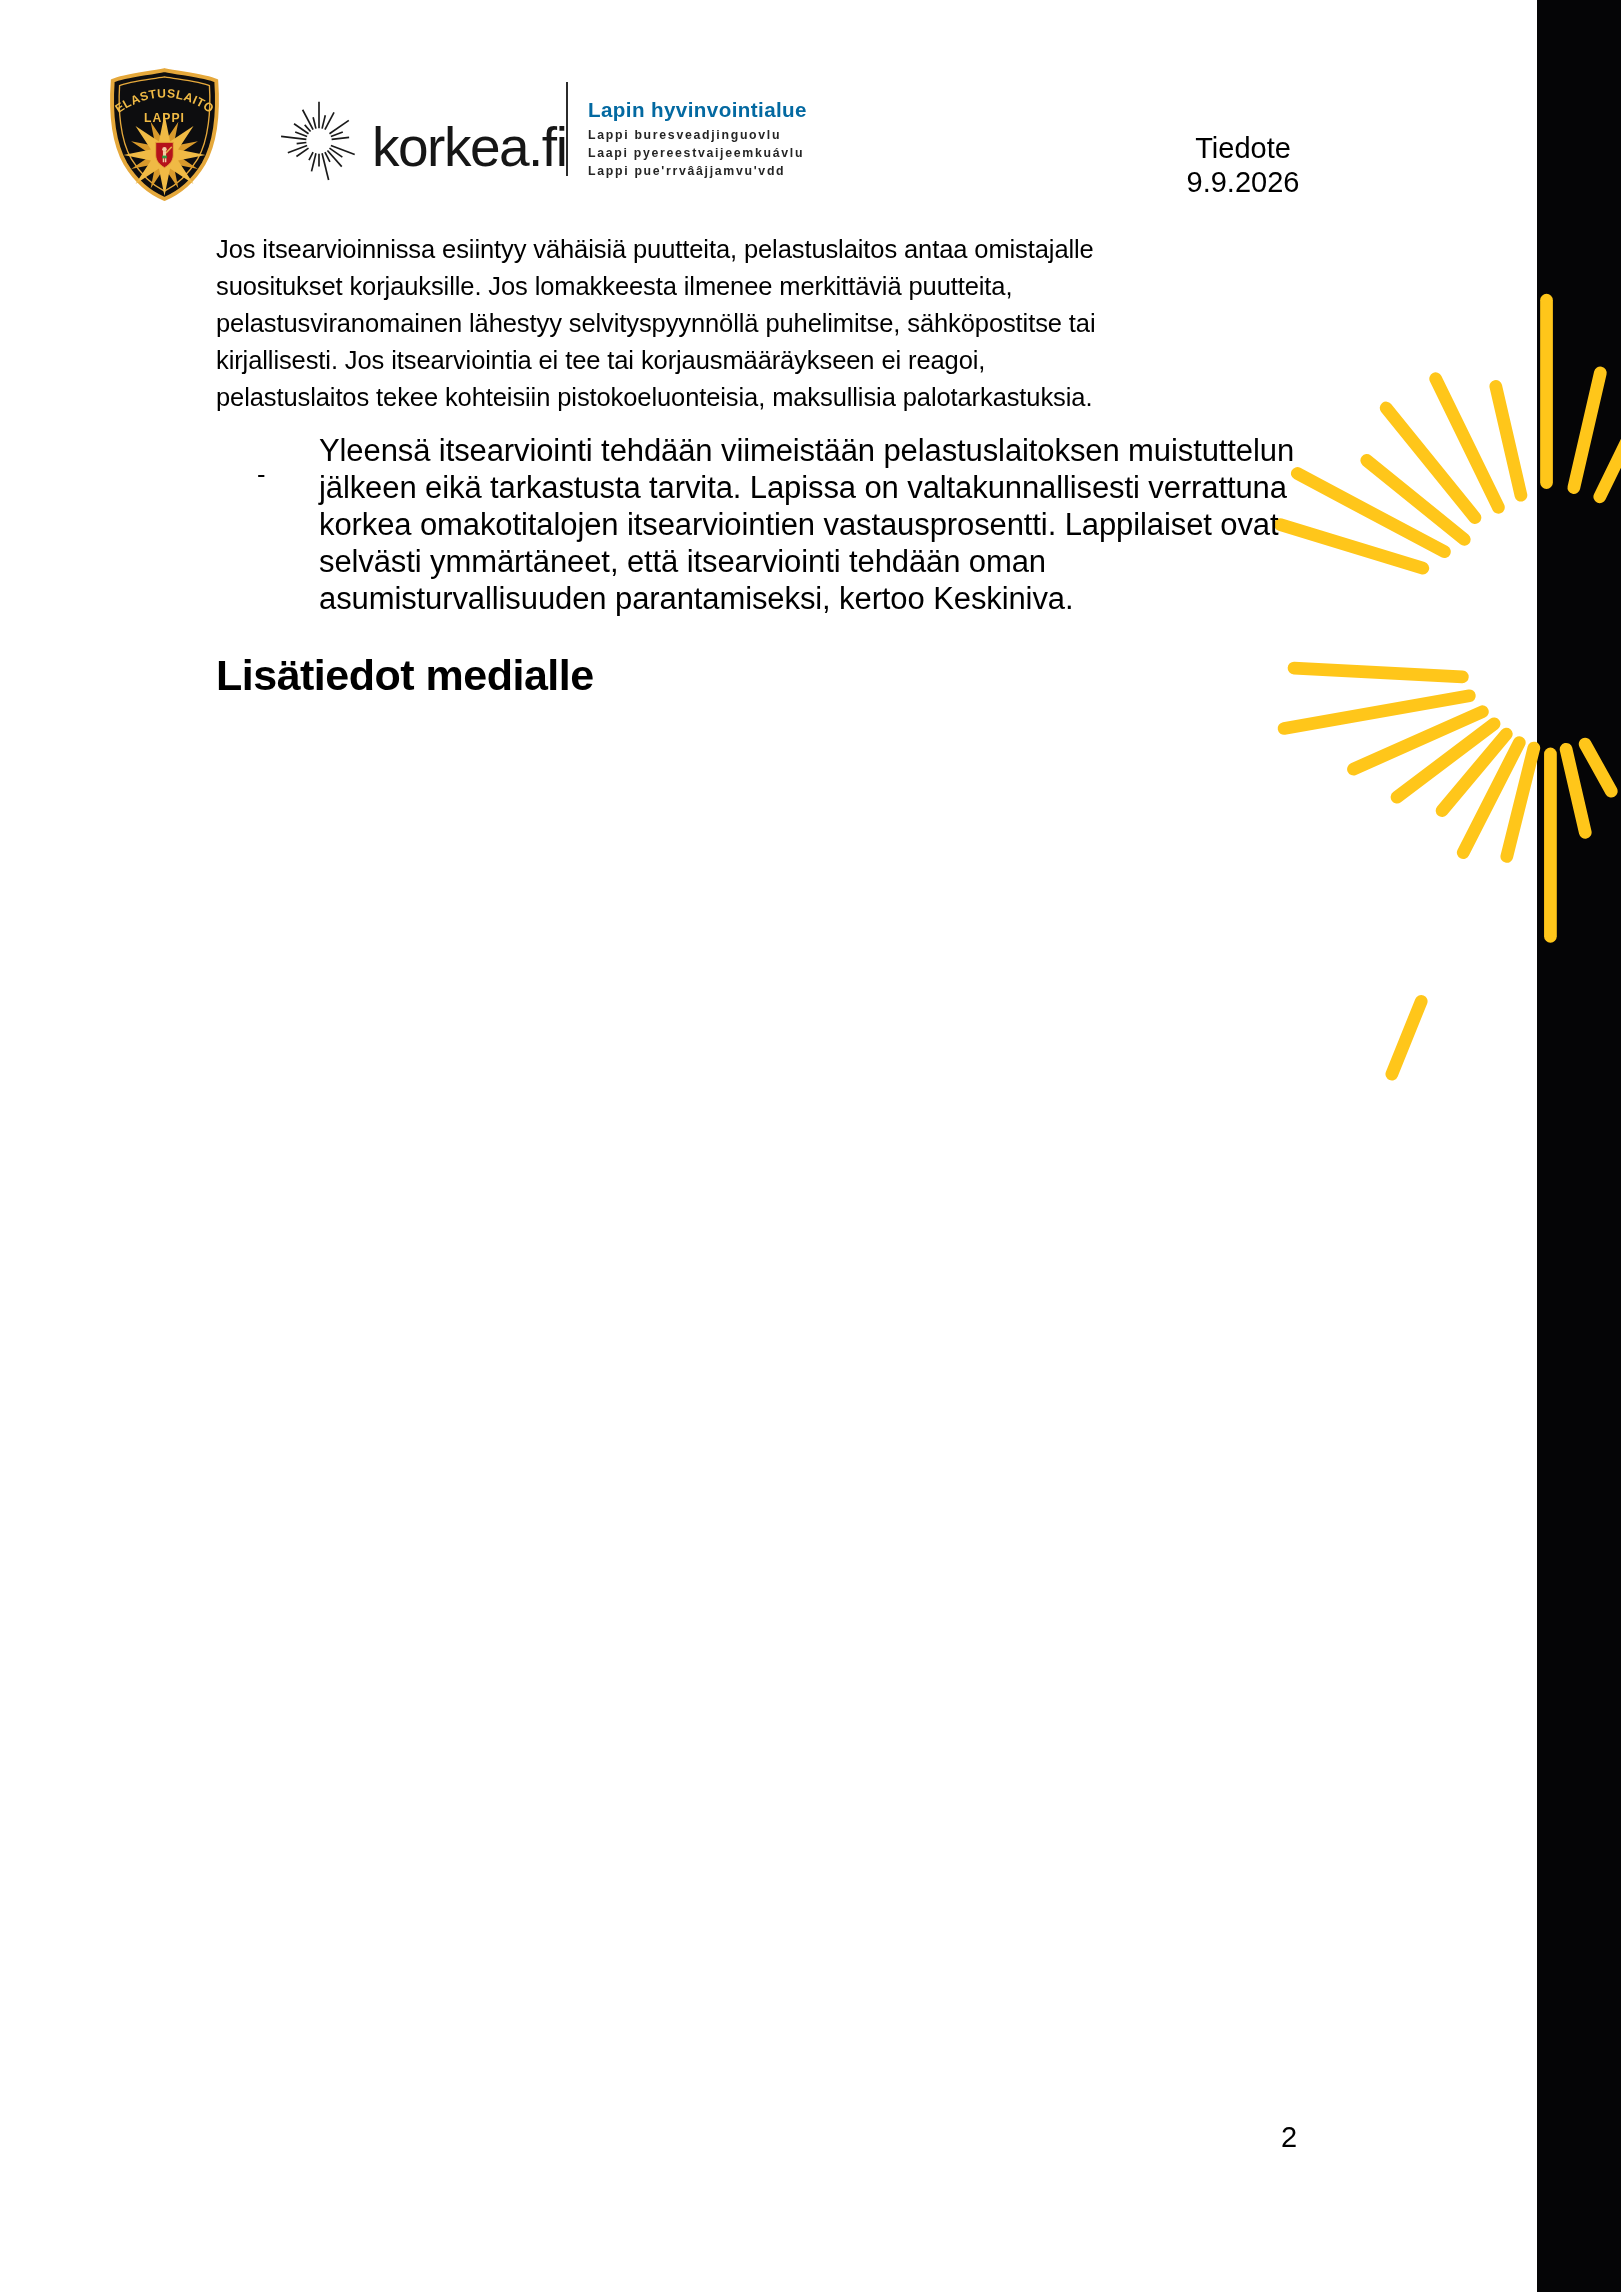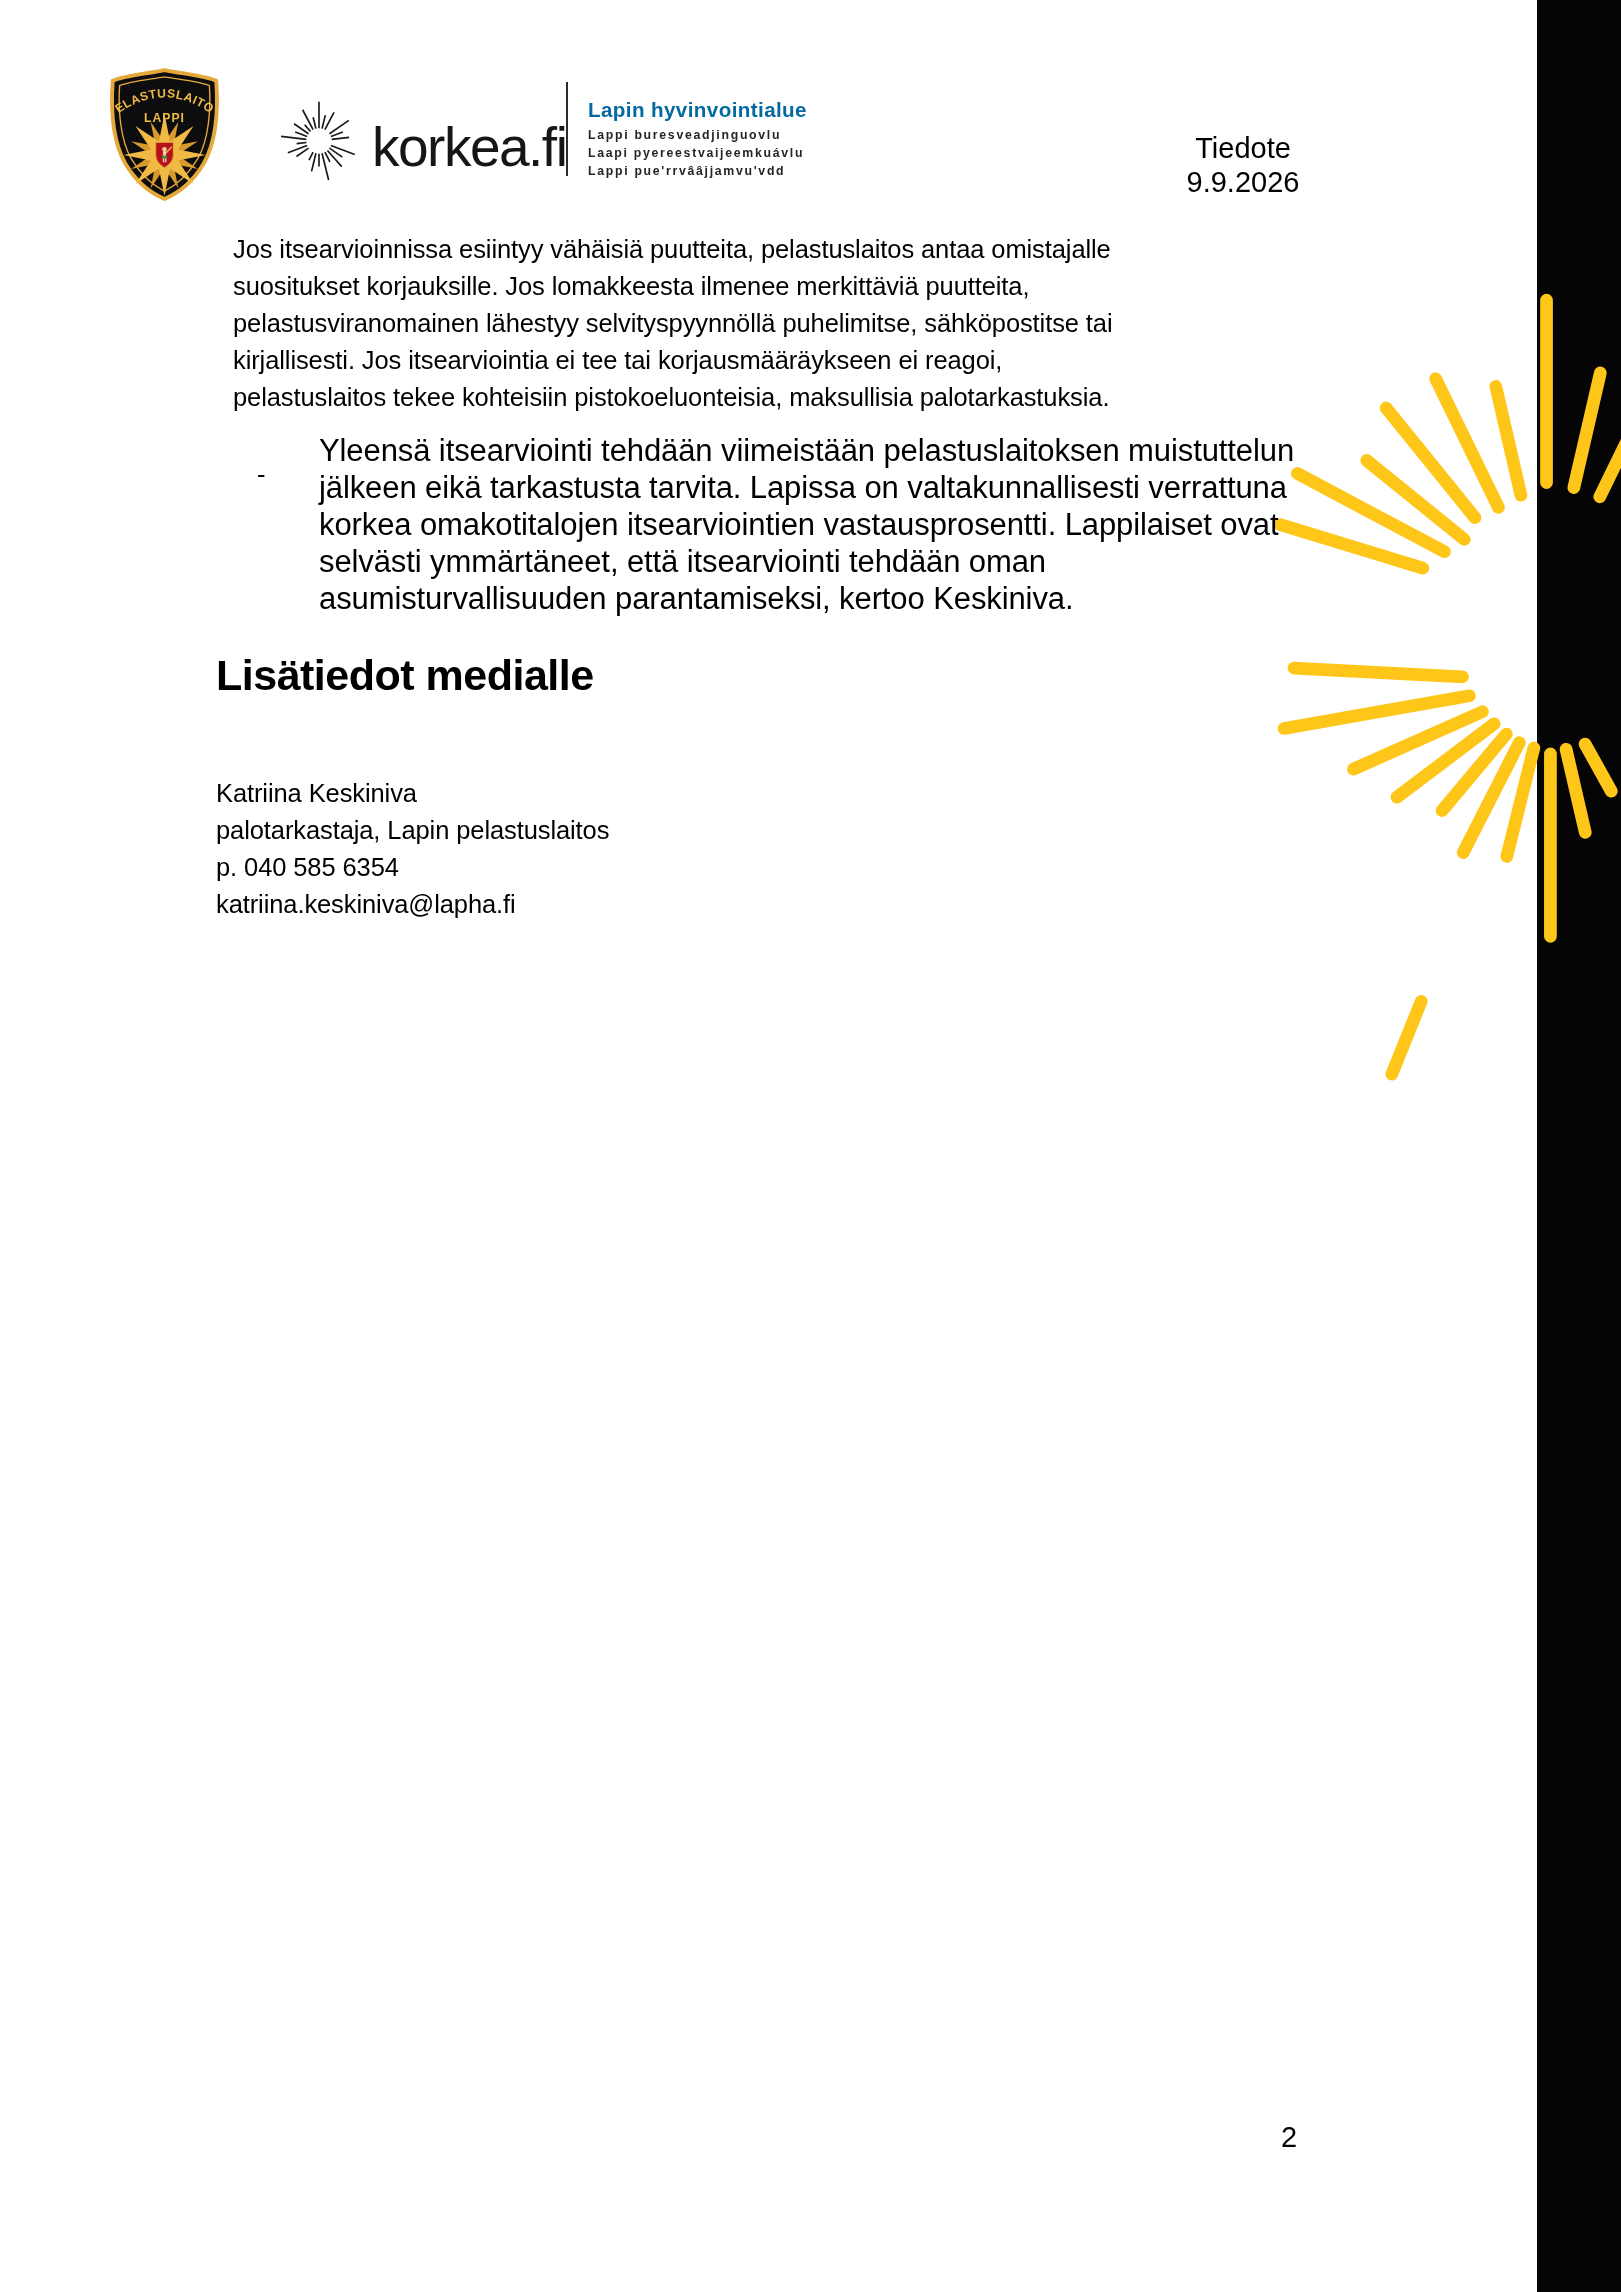--- a/index.html
+++ b/index.html
@@ -19,21 +19,21 @@
   .header-divider{position:absolute;left:566px;top:82px;width:2px;height:94px;background:#2b2b2b;}
   .org-title{position:absolute;left:588px;top:98px;font-size:20.6px;line-height:23.5px;
     font-weight:700;color:#0369a1;letter-spacing:0.4px;}
   .org-subs{position:absolute;left:588px;top:126px;font-size:12.3px;line-height:18px;
     font-weight:700;color:#252525;letter-spacing:1.7px;white-space:pre-line;}
   .doc-meta{position:absolute;left:1155px;top:95px;width:176px;text-align:center;
     font-size:29px;line-height:34px;margin-top:36px;}
 
   
   .para-1{position:absolute;left:216px;top:231px;width:1166px;font-size:25.5px;
-    line-height:37px;white-space:pre-line;letter-spacing:-0.1px;margin-left:17px;}
+    line-height:37px;white-space:pre-line;letter-spacing:-0.1px;}
   .bullet-marker{position:absolute;left:257px;top:456px;font-size:25.5px;line-height:37px;}
   .bullet-text{position:absolute;left:319px;top:432px;width:1039px;font-size:31px;
     line-height:37px;white-space:pre-line;letter-spacing:-0.1px;}
   .section-heading{position:absolute;left:216px;top:652px;font-size:43px;line-height:47px;
     font-weight:700;letter-spacing:-0.5px;}
   .contact-block{position:absolute;left:216px;top:775px;font-size:25.5px;line-height:37px;
     white-space:pre-line;letter-spacing:-0.1px;}
 
   .page-number{position:absolute;left:1250px;top:2120px;width:78px;text-align:center;
     font-size:29px;line-height:34px;}
@@ -139,20 +139,16 @@
 
   <div class="bullet-marker">-</div>
   <div class="bullet-text">Yleensä itsearviointi tehdään viimeistään pelastuslaitoksen muistuttelun
 jälkeen eikä tarkastusta tarvita. Lapissa on valtakunnallisesti verrattuna
 korkea omakotitalojen itsearviointien vastausprosentti. Lappilaiset ovat
 selvästi ymmärtäneet, että itsearviointi tehdään oman
 asumisturvallisuuden parantamiseksi, kertoo Keskiniva.</div>
 
   <h1 class="section-heading" style="margin:0">Lisätiedot medialle</h1>
 
-  <div class="contact-block">Katriina Keskiniva
-palotarkastaja, Lapin pelastuslaitos
-p. 040 585 6354
-katriina.keskiniva@lapha.fi</div>
 
   <div class="page-number">2</div>
 </div>
 
 
 </body></html>

